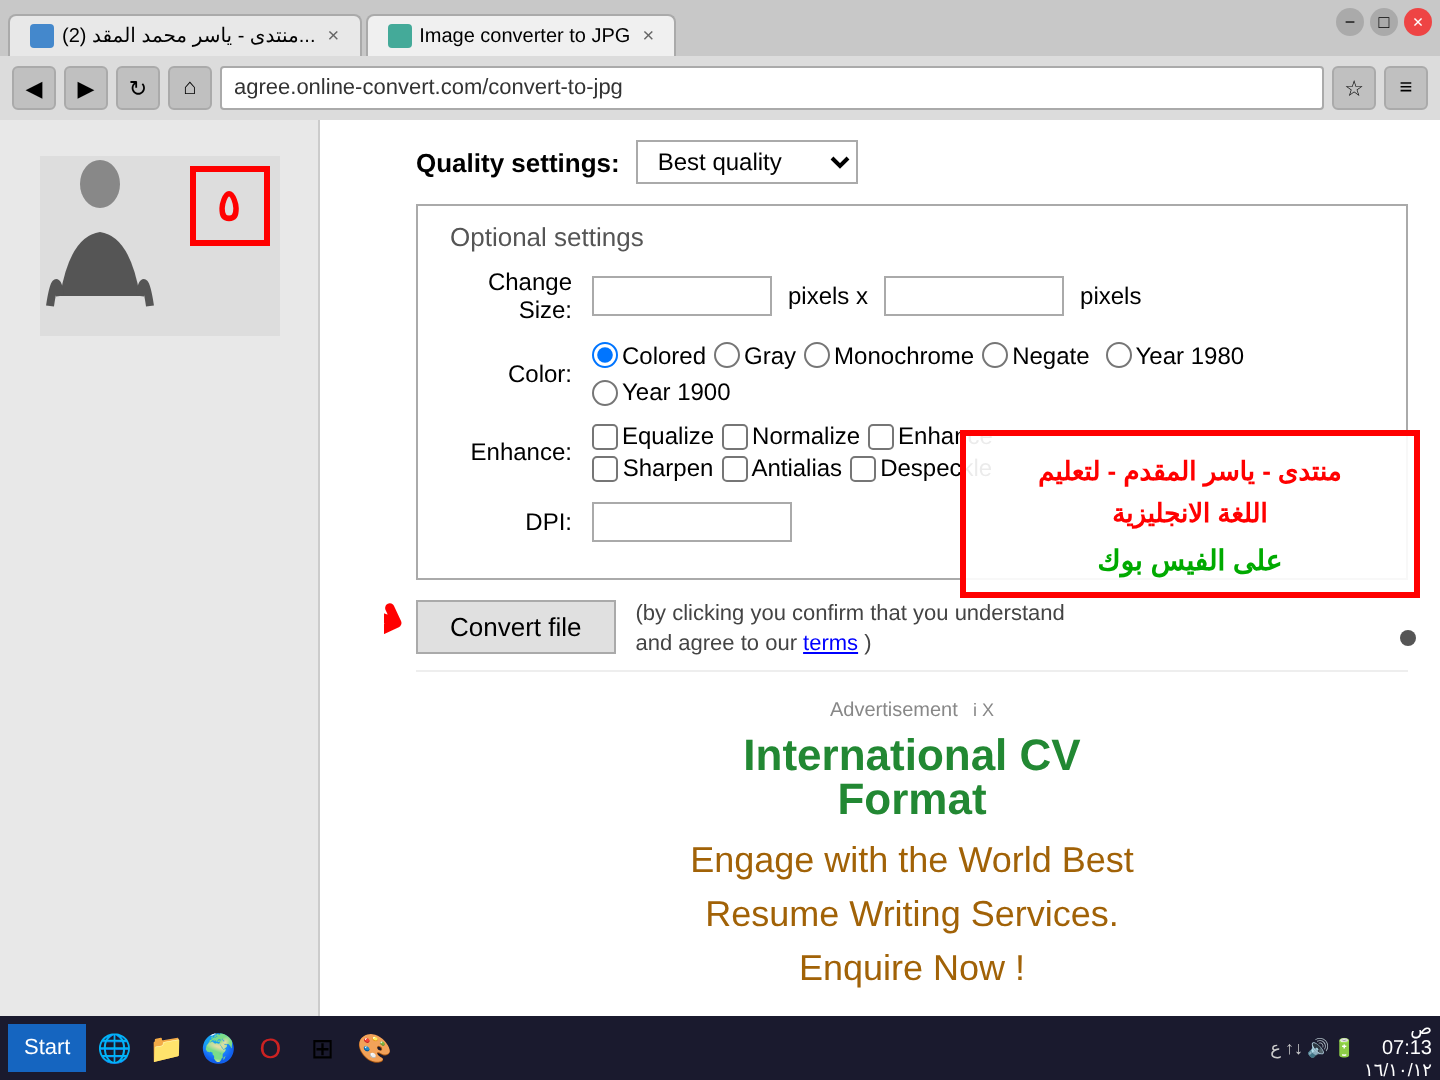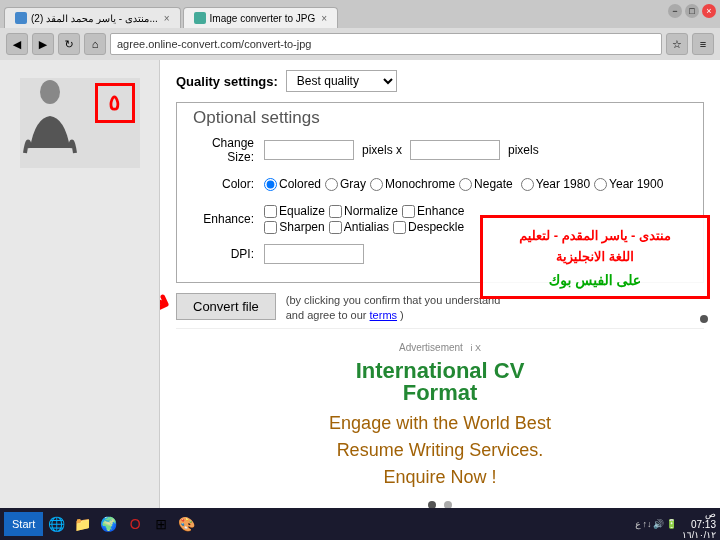--- a/index.html
+++ b/index.html
@@ -26,28 +26,28 @@
     
     .page { background: white; margin: 0; padding: 0; display: flex; height: 480px; }
 
     
     .sidebar { width: 160px; background: #e8e8e8; border-right: 1px solid #ccc; padding: 8px; position: relative; flex-shrink: 0; }
     .sidebar-img { width: 120px; height: 90px; background: #ddd; margin: 10px auto; display: block; position: relative; overflow: hidden; }
     .red-box { position: absolute; top: 5px; right: 5px; width: 40px; height: 40px; border: 3px solid red; display: flex; align-items: center; justify-content: center; }
     .red-number { color: red; font-size: 22px; font-weight: bold; font-family: serif; }
 
     
-    .main { flex: 1; padding: 10px 16px; overflow-y: auto; }
+    .main { flex: 1; padding: 10px 16px; overflow-y: auto; margin-left: 32px; }
 
     .quality-settings { display: flex; align-items: center; margin-bottom: 10px; }
     .quality-label { font-weight: bold; margin-right: 8px; font-size: 13px; }
     .quality-select { padding: 2px 6px; border: 1px solid #aaa; background: white; font-size: 12px; }
 
     .optional-box { border: 1px solid #aaa; padding: 8px 12px; margin-bottom: 8px; }
-    .optional-title { font-size: 17px; color: #555; margin-bottom: 8px; margin-top: -16px; background: white; display: inline-block; padding: 0 4px; }
+    .optional-title { font-size: 13px; color: #555; margin-bottom: 8px; margin-top: -16px; background: white; display: inline-block; padding: 0 4px; }
 
     .setting-row { display: flex; align-items: center; margin-bottom: 8px; min-height: 24px; }
     .setting-label { width: 65px; font-size: 12px; text-align: right; margin-right: 10px; flex-shrink: 0; }
     .setting-content { display: flex; align-items: center; flex-wrap: wrap; gap: 2px; }
 
     .pixel-input { width: 90px; height: 20px; border: 1px solid #aaa; padding: 0 4px; font-size: 11px; }
     .pixel-text { margin: 0 6px; font-size: 12px; }
 
     .radio-group { display: flex; align-items: center; gap: 4px; flex-wrap: wrap; }
     .radio-item { display: flex; align-items: center; gap: 2px; font-size: 12px; justify-content: flex-end; }

